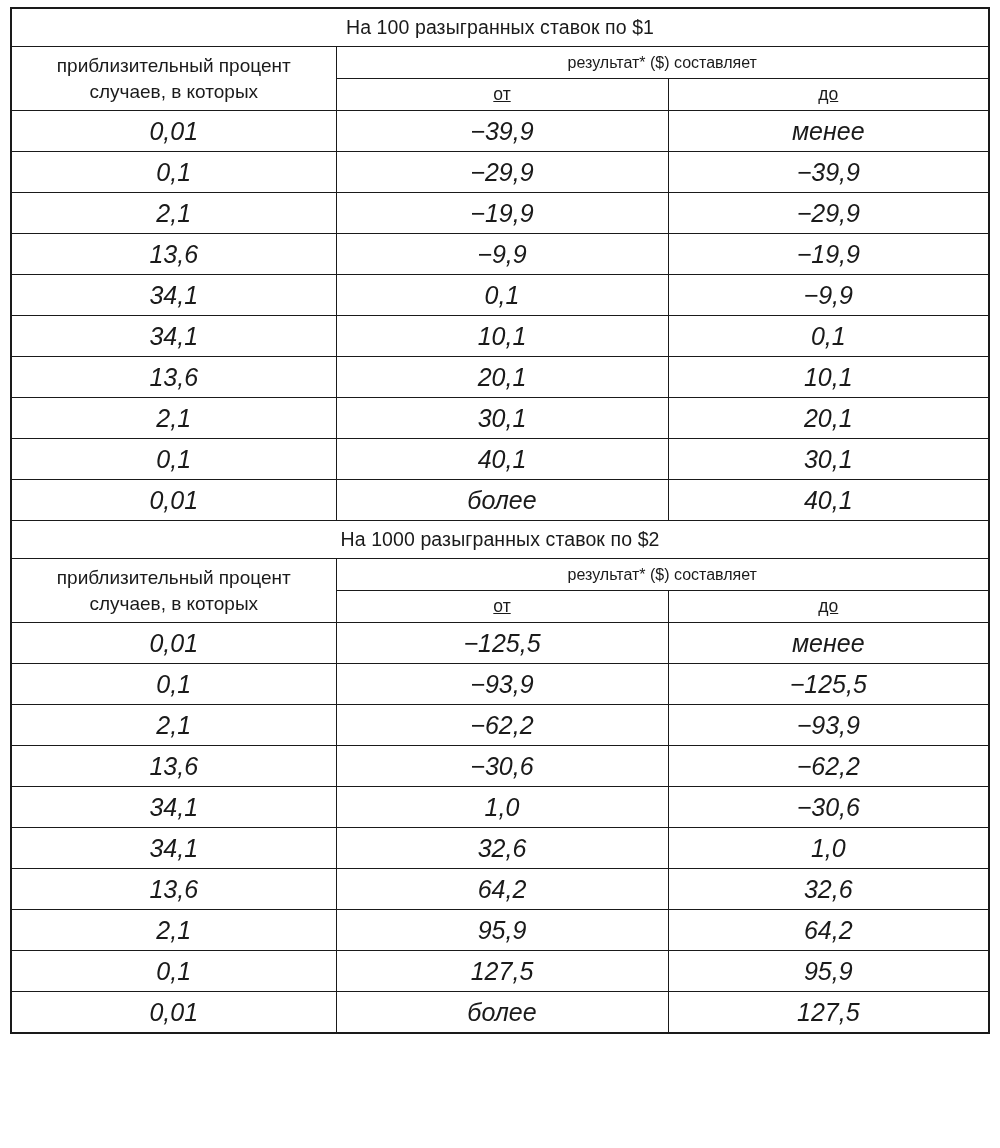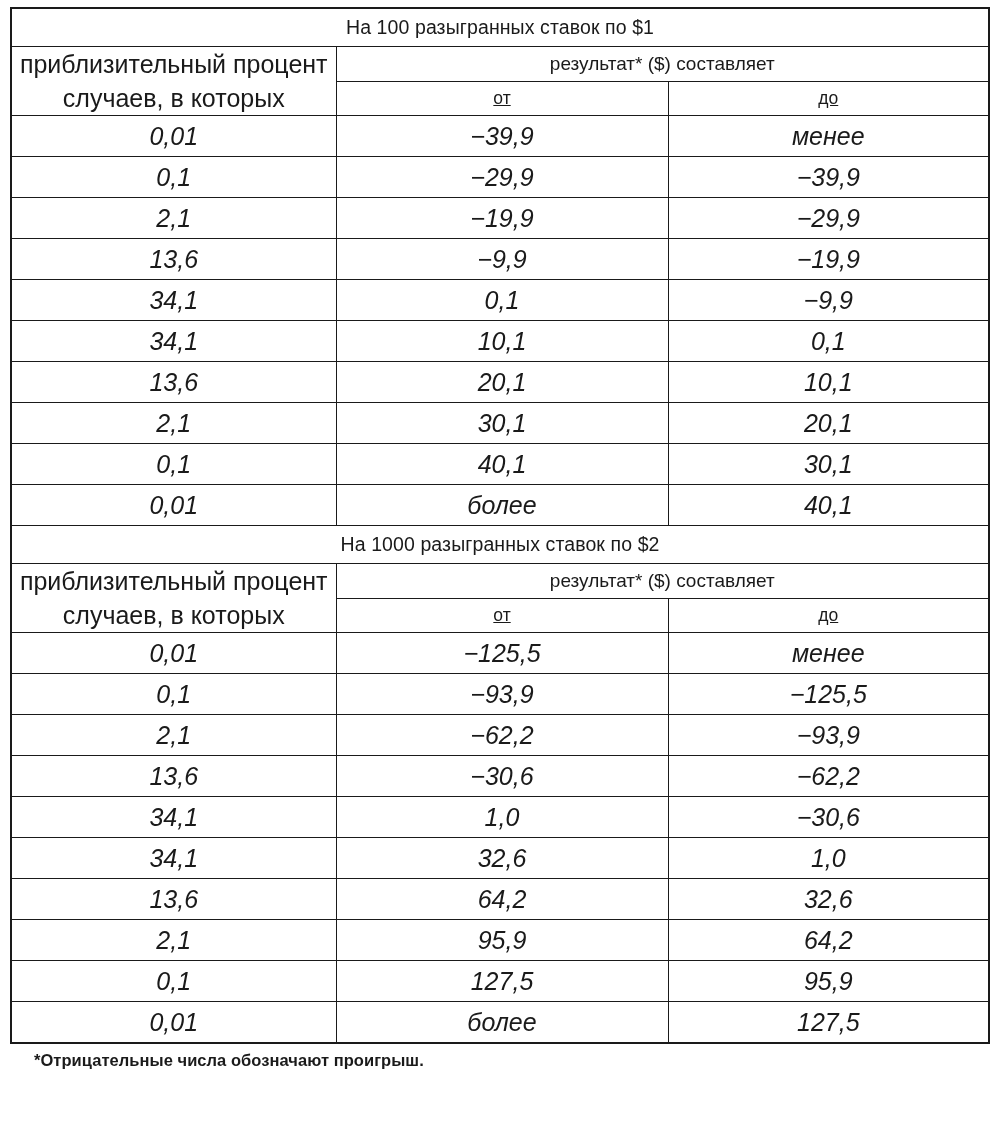--- a/index.html
+++ b/index.html
@@ -47,30 +47,30 @@
   .section-title {
     height: 37px;
     font-size: 19.5px;
     font-weight: bold;
     letter-spacing: 0.1px;
   }
 
   
   .pct-head {
     height: 62px;
-    font-size: 25px;
+    font-size: 19px;
     font-weight: bold;
     line-height: 1.36;
     padding: 0 6px;
   }
 
   
   .result-head {
     height: 31px;
-    font-size: 19px;
+    font-size: 16px;
     font-weight: bold;
   }
 
   
   .range-head {
     height: 31px;
     font-size: 17.5px;
     font-weight: normal;
     text-decoration: underline;
   }
@@ -233,15 +233,14 @@
           <td class="data-cell">95,9</td>
         </tr>
         <tr>
           <td class="data-cell">0,01</td>
           <td class="data-cell">более</td>
           <td class="data-cell">127,5</td>
         </tr>
       </tbody>
   </table>
 
-  <div class="footnote">*Отрицательные числа обозначают проигрыш.</div>
 
 </div>
 
 </body></html>

